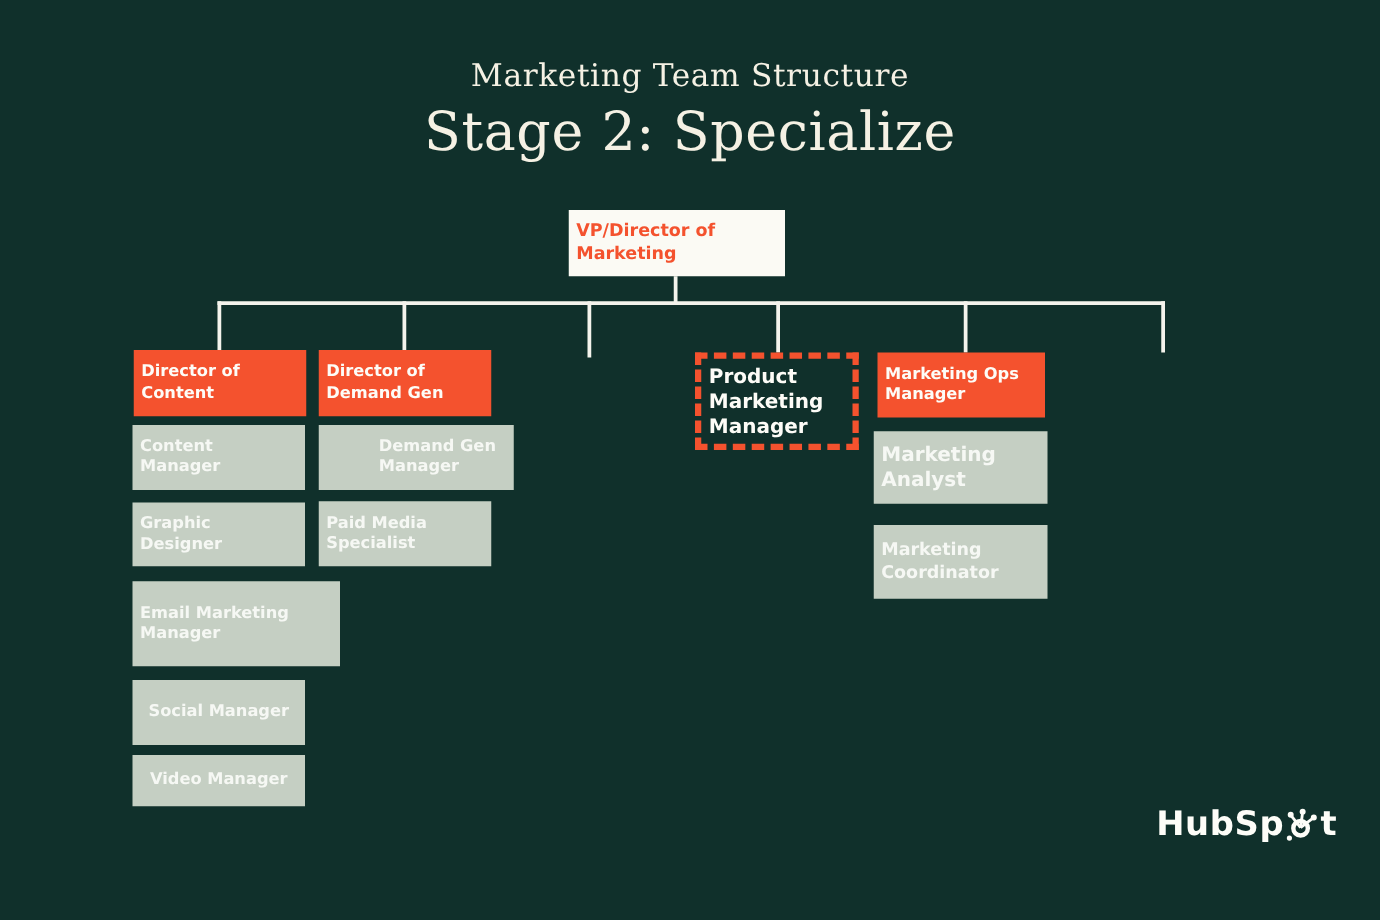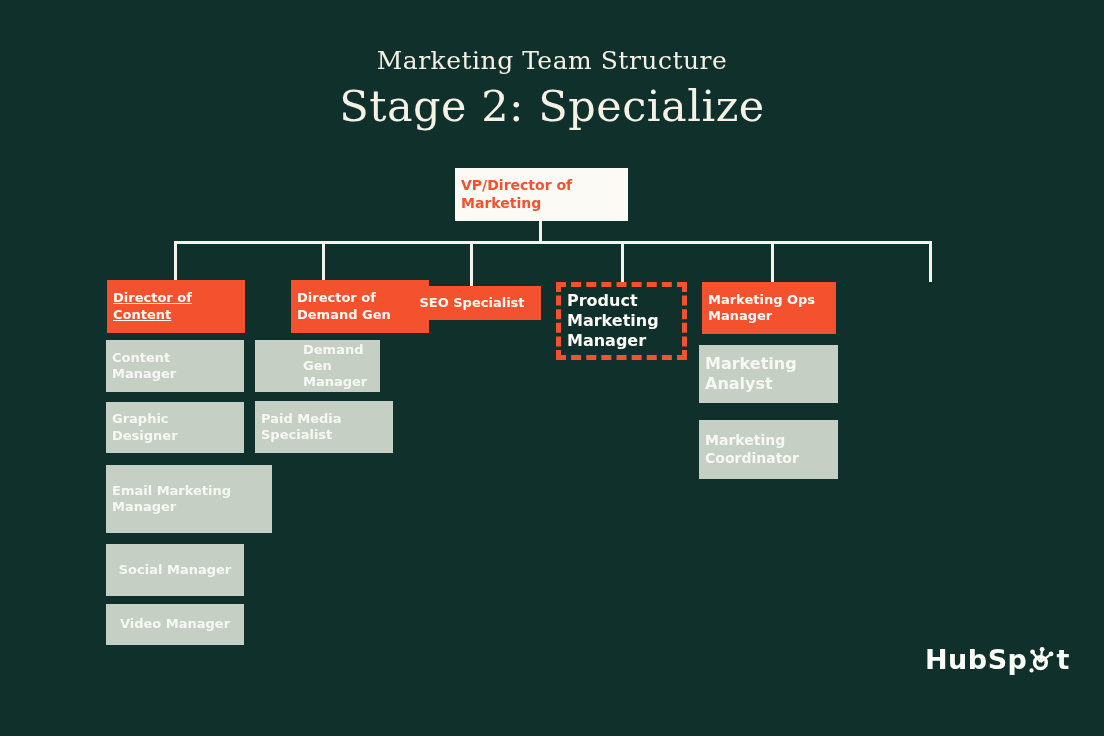--- a/index.html
+++ b/index.html
@@ -97,32 +97,31 @@
   <div class="line" style="left:174px;top:241px;width:758px;height:3px;"></div>
   <div class="line" style="left:174px;top:241px;width:3px;height:39px;"></div>
   <div class="line" style="left:322px;top:241px;width:3px;height:39px;"></div>
   <div class="line" style="left:470px;top:241px;width:3px;height:45px;"></div>
   <div class="line" style="left:621px;top:241px;width:3px;height:41px;"></div>
   <div class="line" style="left:771px;top:241px;width:3px;height:41px;"></div>
   <div class="line" style="left:929px;top:241px;width:3px;height:41px;"></div>
 
   <div class="box white" style="left:455px;top:168px;width:173px;height:53px;">VP/Director of Marketing</div>
 
-  <div class="box orange" style="left:107px;top:280px;width:138px;height:53px;text-decoration:underline;">Director of Content</div>
+  <div class="box orange" style="left:107px;top:280px;width:138px;height:53px;">Director of Content</div>
   <div class="box sage" style="left:106px;top:340px;width:138px;height:52px;">Content Manager</div>
   <div class="box sage" style="left:106px;top:402px;width:138px;height:51px;">Graphic Designer</div>
   <div class="box sage" style="left:106px;top:465px;width:166px;height:68px;">Email Marketing Manager</div>
   <div class="box sage" style="left:106px;top:544px;width:138px;height:52px;">Social Manager</div>
   <div class="box sage" style="left:106px;top:604px;width:138px;height:41px;">Video Manager</div>
 
-  <div class="box orange" style="left:255px;top:280px;width:138px;height:53px;margin-left:36px;">Director of Demand Gen</div>
-  <div class="box sage" style="left:255px;top:340px;width:125px;height:52px;padding-left:48px;">Demand Gen Manager</div>
+  <div class="box orange" style="left:255px;top:280px;width:138px;height:53px;">Director of Demand Gen</div>
+  <div class="box sage" style="left:255px;top:340px;width:156px;height:52px;padding-left:48px;">Demand Gen Manager</div>
   <div class="box sage" style="left:255px;top:401px;width:138px;height:52px;">Paid Media Specialist</div>
 
-  <div class="box orange" style="left:403px;top:286px;width:138px;height:34px;">SEO Specialist</div>
 
   <div class="box dashed" style="left:556px;top:282px;width:131px;height:78px;font-size:16px;">Product Marketing Manager</div>
 
   <div class="box orange" style="left:702px;top:282px;width:134px;height:52px;">Marketing Ops Manager</div>
   <div class="box sage" style="left:699px;top:345px;width:139px;height:58px;font-size:16px;">Marketing Analyst</div>
   <div class="box sage" style="left:699px;top:420px;width:139px;height:59px;font-size:14px;">Marketing Coordinator</div>
 
 
 
   <div class="logo">

